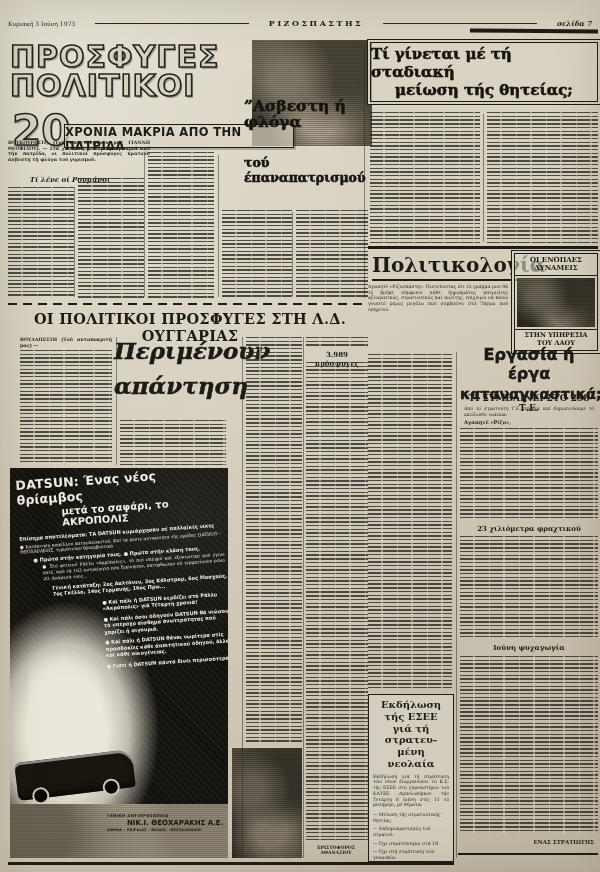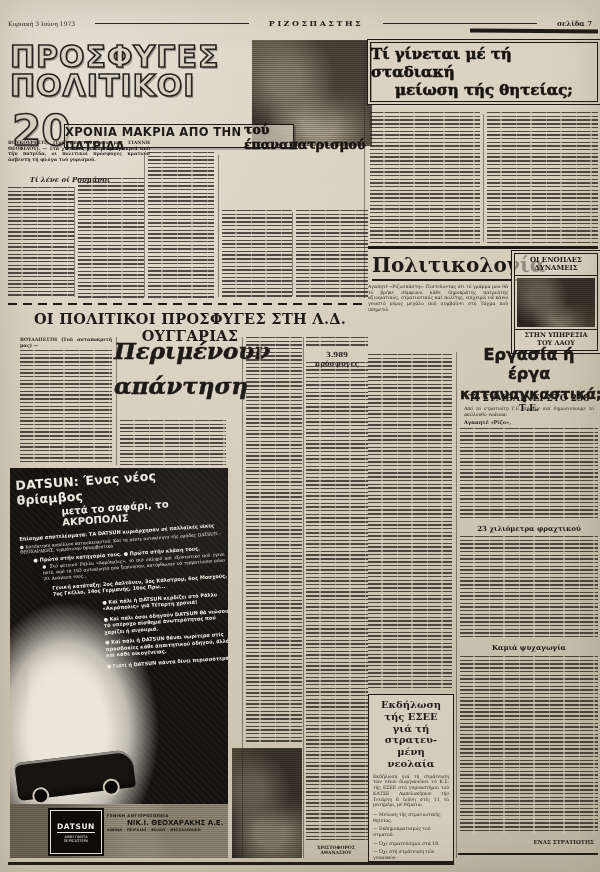--- a/index.html
+++ b/index.html
@@ -57,35 +57,36 @@
 </head>
 <body>
 
 <div id="page">
 
   <div class="abs" style="left:8px;top:16px;width:584px;height:14px;display:flex;align-items:center;gap:20px;">
     <span style="font-size:6px;white-space:nowrap;">Κυριακή 3 Ιούνη 1973</span>
     <span style="flex:1;border-top:1px solid #2a2722;"></span>
     <span style="font-size:8px;font-weight:bold;letter-spacing:2.5px;white-space:nowrap;">ΡΙΖΟΣΠΑΣΤΗΣ</span>
     <span style="flex:1;border-top:1px solid #2a2722;"></span>
-    <span style="font-size:7px;font-weight:bold;white-space:nowrap;">σελίδα 7</span>
+    <span style="font-size:7px;font-weight:bold;white-space:nowrap;font-style:italic;">σελίδα 7</span>
   </div>
   <div class="abs hr" style="left:470px;top:29px;width:128px;height:3.5px;transform:rotate(.4deg);"></div>
 
   <div class="abs photo light" style="left:252px;top:40px;width:120px;height:106px;"></div>
   <div class="abs outline" style="left:10px;top:42px;width:244px;font-size:30px;line-height:.98;letter-spacing:1px;">
     <div>ΠΡΟΣΦΥΓΕΣ</div>
     <div>ΠΟΛΙΤΙΚΟΙ</div>
   </div>
   <div class="abs outline" style="left:12px;top:110px;font-size:42px;line-height:1;">20</div>
   <div class="abs" style="left:64px;top:124px;width:228px;height:22px;border:1.5px solid #1d1b16;box-shadow:2px 2px 0 rgba(29,27,22,.25);
               display:flex;justify-content:center;background:rgba(218,212,197,.7);">
     <span class="sans" style="font-size:11.5px;font-weight:bold;letter-spacing:.4px;">ΧΡΟΝΙΑ ΜΑΚΡΙΑ ΑΠΟ ΤΗΝ ΠΑΤΡΙΔΑ</span>
   </div>
   <div class="abs" style="left:244px;top:98px;width:130px;">
+    <div class="hl" style="font-size:15.5px;line-height:1.05;">”Ασβεστη ή φλόγα</div>
     <div class="hl" style="font-size:12.5px;margin-top:24px;">τού έπαναπατρισμού</div>
   </div>
   <div class="abs tiny" style="left:8px;top:140px;width:142px;height:32px;font-weight:bold;overflow:hidden;">ΒΟΥΚΟΥΡΕΣΤΙ, (Τού απεσταλμένου μας ΓΙΑΝΝΗ ΘΕΟΦΙΛΟΥ). — Στά χιλιάδες χιλιόμετρα μακριά από τήν πατρίδα, οι πολιτικοί πρόσφυγες κρατούν άσβεστη τή φλόγα τού γυρισμού.</div>
   <div class="abs sub" style="left:10px;top:175px;width:120px;font-style:italic;">Τί λένε οί Ρουμάνοι</div>
   <div class="abs tx" style="left:8px;top:187px;width:66px;height:111px;"></div>
   <div class="abs tx" style="left:78px;top:178px;width:66px;height:120px;"></div>
   <div class="abs tx" style="left:148px;top:152px;width:66px;height:146px;"></div>
   <div class="abs tx" style="left:222px;top:210px;width:70px;height:88px;"></div>
   <div class="abs tx" style="left:296px;top:210px;width:72px;height:88px;"></div>
   <div class="abs vr" style="left:74px;top:187px;height:110px;"></div>
@@ -122,21 +123,21 @@
   <div class="abs sans" style="left:460px;top:345px;width:138px;text-align:center;font-weight:bold;">
     <div style="font-size:16px;-webkit-text-stroke:.5px #17150f;">Εργασία ή έργα</div>
     <div style="font-size:14.5px;-webkit-text-stroke:.5px #17150f;margin-top:3px;">καταναγκαστικά;</div>
   </div>
   <div class="abs" style="left:460px;top:393px;width:138px;text-align:center;font-weight:bold;font-size:9px;">ΤΙ ΣΥΜΒΑΙΝΕΙ ΣΤΟ 238 Τ.Ε.</div>
   <div class="abs tiny" style="left:464px;top:406px;width:130px;height:10px;font-style:italic;overflow:hidden;">Από τό στρατιώτη Τ.Ε. πήραμε καί δημοσιεύουμε τό ακόλουθο γράμμα:</div>
   <div class="abs" style="left:464px;top:419px;font-size:5px;font-weight:bold;">Αγαπητέ «Ρίζο»,</div>
   <div class="abs tx" style="left:460px;top:428px;width:138px;height:92px;"></div>
   <div class="abs sub" style="left:460px;top:524px;width:138px;">23 χιλιόμετρα φραχτικού</div>
   <div class="abs tx" style="left:460px;top:536px;width:138px;height:102px;"></div>
-  <div class="abs sub" style="left:460px;top:643px;width:138px;">Καμιά ψυχαγωγία</div>
+  <div class="abs sub" style="left:460px;top:643px;width:138px;">Ιούνη ψυχαγωγία</div>
   <div class="abs tx" style="left:460px;top:656px;width:138px;height:178px;"></div>
   <div class="abs" style="left:460px;top:839px;width:134px;text-align:right;font-size:5.5px;font-weight:bold;">ΕΝΑΣ ΣΤΡΑΤΙΩΤΗΣ</div>
   <div class="abs hr" style="left:458px;top:853px;width:140px;height:2px;"></div>
 
   <div class="abs dashes" style="left:8px;top:303px;width:356px;height:2px;"></div>
   <div class="abs" style="left:16px;top:310px;width:348px;text-align:center;font-weight:bold;font-size:14.5px;letter-spacing:.3px;">ΟΙ ΠΟΛΙΤΙΚΟΙ ΠΡΟΣΦΥΓΕΣ ΣΤΗ Λ.Δ. ΟΥΓΓΑΡΙΑΣ</div>
   <div class="abs tiny" style="left:20px;top:337px;width:92px;height:11px;font-weight:bold;overflow:hidden;">ΒΟΥΔΑΠΕΣΤΗ (Τού ανταποκριτή μας) —</div>
   <div class="abs tx" style="left:20px;top:350px;width:92px;height:115px;"></div>
   <div class="abs" style="left:114px;top:334px;width:128px;text-align:center;font-style:italic;font-weight:bold;
               font-size:23px;line-height:1.5;-webkit-text-stroke:.5px #17150f;">
@@ -187,26 +188,20 @@
       </div>
     </div>
     <div class="abs spray" style="left:-12px;bottom:46px;width:162px;height:212px;"></div>
     <div class="abs spray" style="left:18px;bottom:130px;width:80px;height:80px;opacity:.8;"></div>
     <div class="abs" style="left:6px;bottom:64px;width:118px;height:38px;transform:rotate(-7deg);background:#17150e;
                 border-radius:6px 16px 4px 6px;box-shadow:inset 0 2.5px 0 rgba(240,237,228,.55), inset 0 -4px 6px rgba(0,0,0,.6);">
       <div class="wheel" style="left:14px;"></div>
       <div class="wheel" style="right:16px;"></div>
     </div>
     <div class="abs strip" style="left:0;bottom:0;width:100%;height:54px;">
-      <div class="abs" style="left:40px;top:6px;width:50px;height:42px;background:#0d0c08;border:1px solid #e9e5d8;box-shadow:0 0 0 2px #0d0c08;
-                  display:flex;flex-direction:column;align-items:center;justify-content:center;color:#f4f1e6;">
-        <div class="sans" style="font-size:7.5px;font-weight:bold;letter-spacing:.6px;border-bottom:1px solid #f4f1e6;padding-bottom:1px;">DATSUN</div>
-        <div class="sans" style="font-size:3.6px;margin-top:2px;">ΔΙΝΕΙ ΠΑΝΤΑ</div>
-        <div class="sans" style="font-size:3.6px;">ΠΕΡΙΣΣΟΤΕΡΑ</div>
-      </div>
       <div class="abs sans" style="left:97px;top:9px;color:#17150f;">
         <div style="font-size:3.9px;font-weight:bold;letter-spacing:.4px;">ΓΕΝΙΚΗ ΑΝΤΙΠΡΟΣΩΠΕΙΑ</div>
         <div style="font-size:7px;font-weight:bold;margin-top:1px;margin-left:20px;">ΝΙΚ.Ι. ΘΕΟΧΑΡΑΚΗΣ Α.Ε.</div>
         <div style="font-size:3.5px;font-weight:bold;margin-top:1px;letter-spacing:.2px;">ΑΘΗΝΑ - ΠΕΙΡΑΙΑΣ - ΒΟΛΟΣ - ΘΕΣΣΑΛΟΝΙΚΗ</div>
       </div>
     </div>
   </div>
 
   <div class="abs hr" style="left:8px;top:862px;width:446px;height:2.5px;"></div>
 

